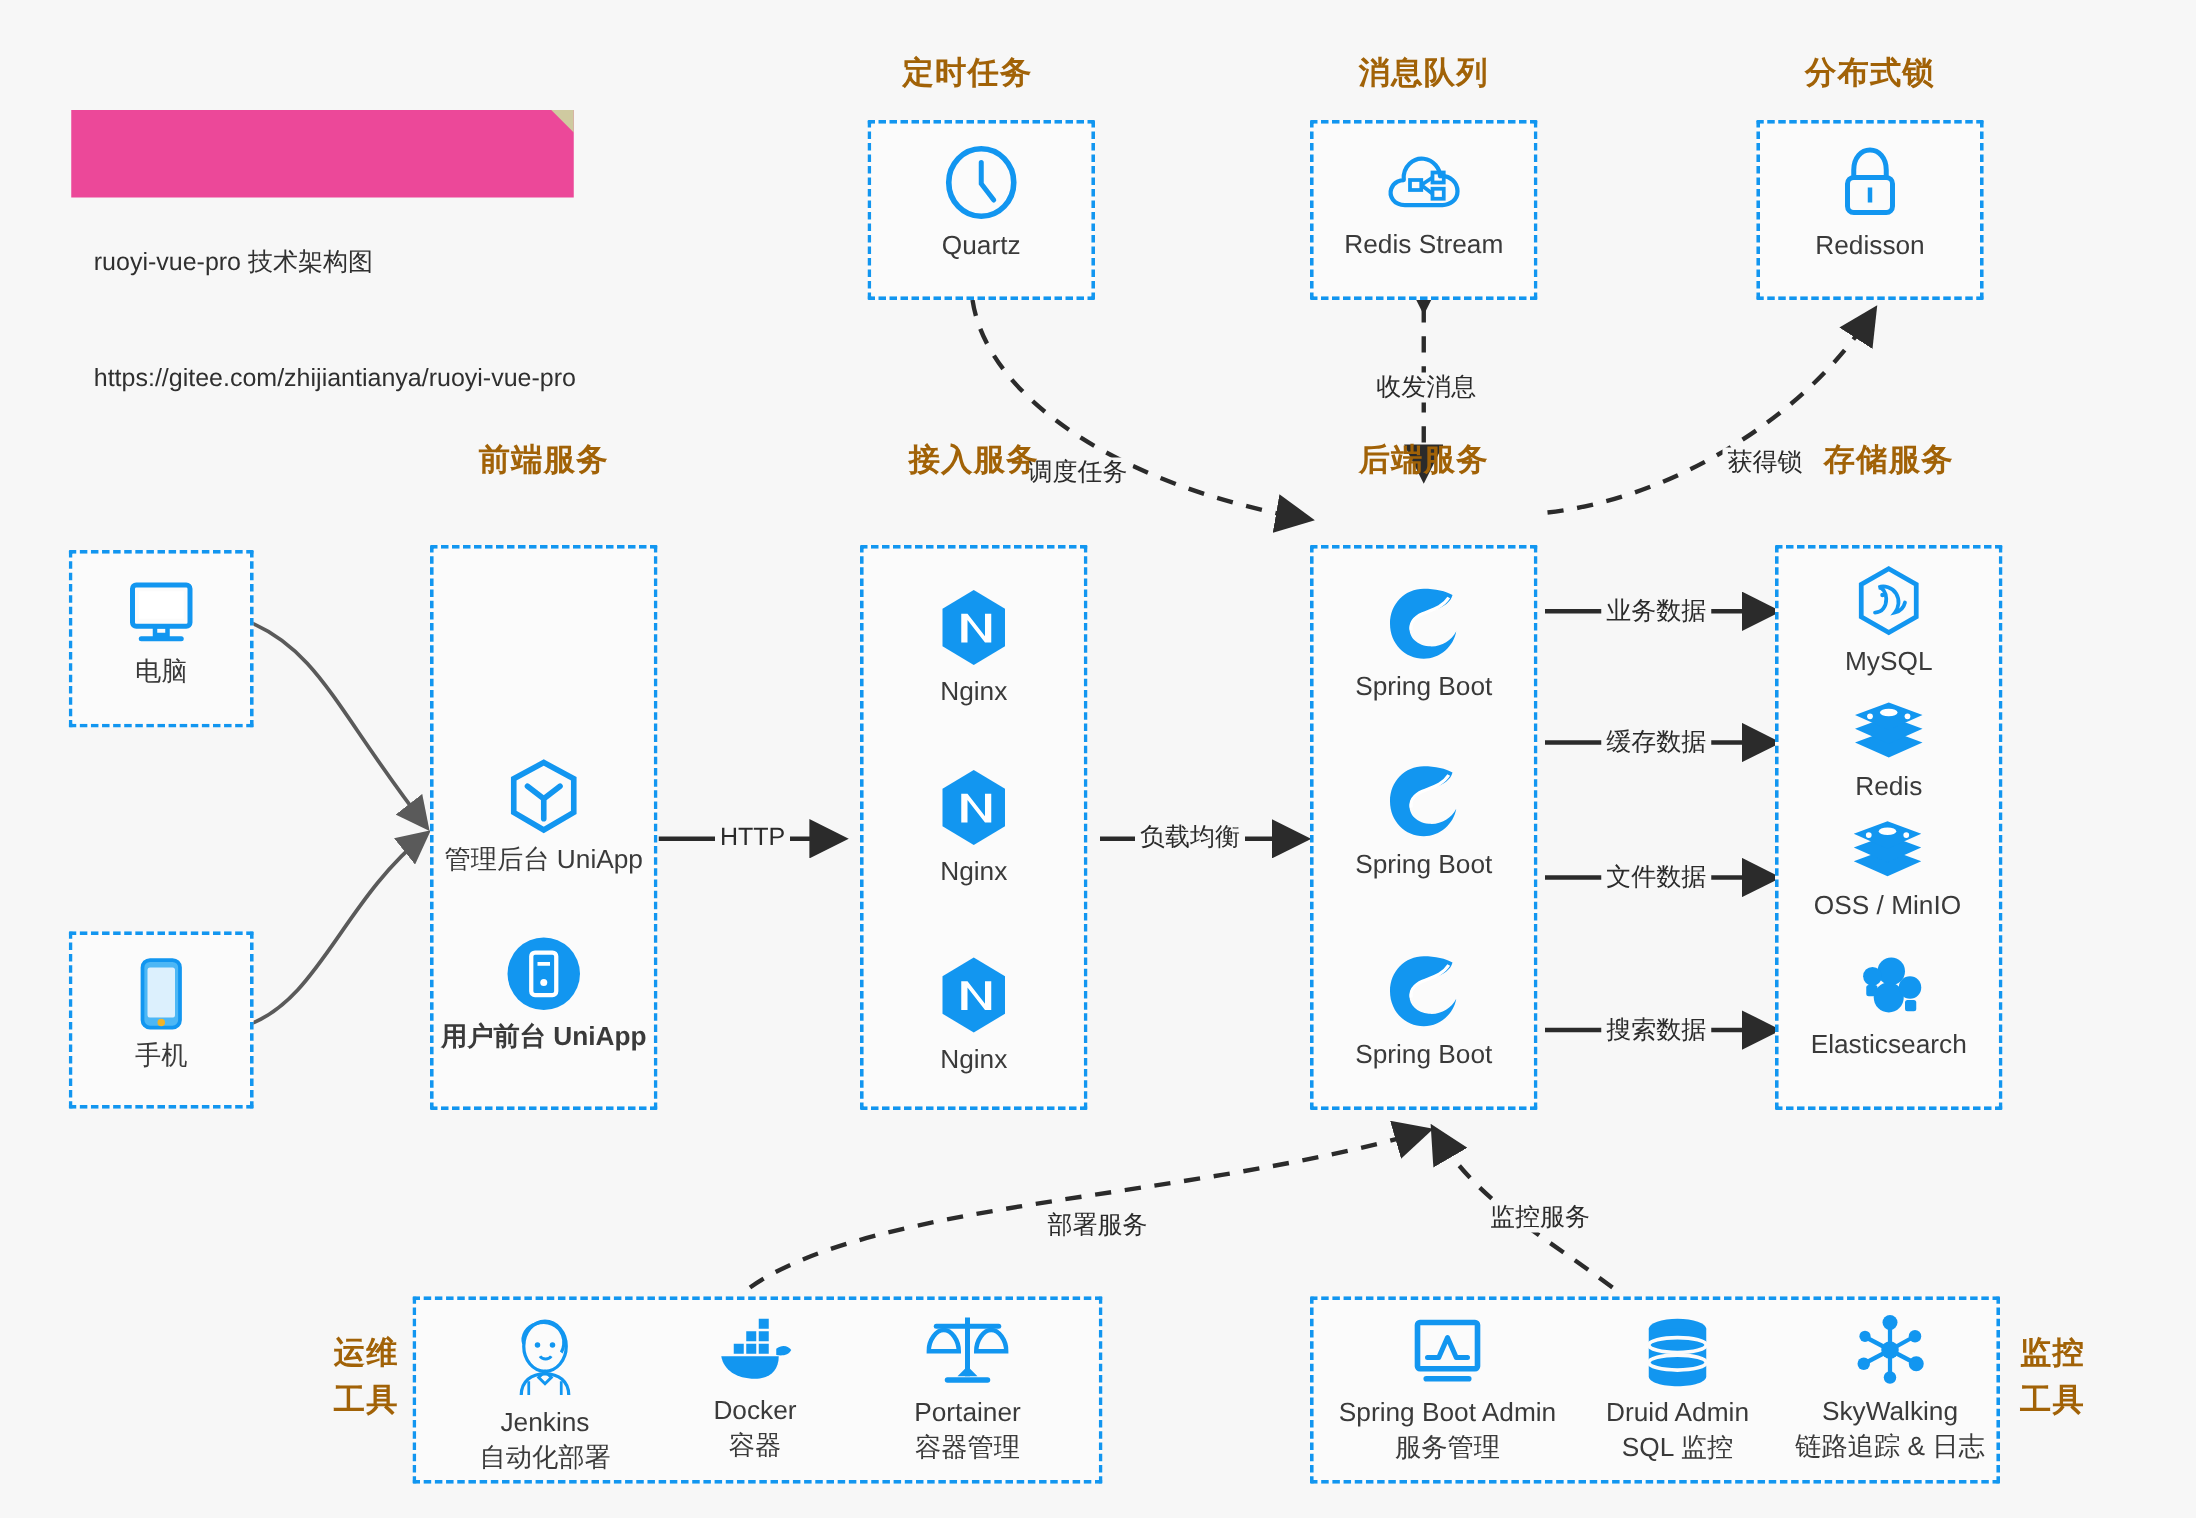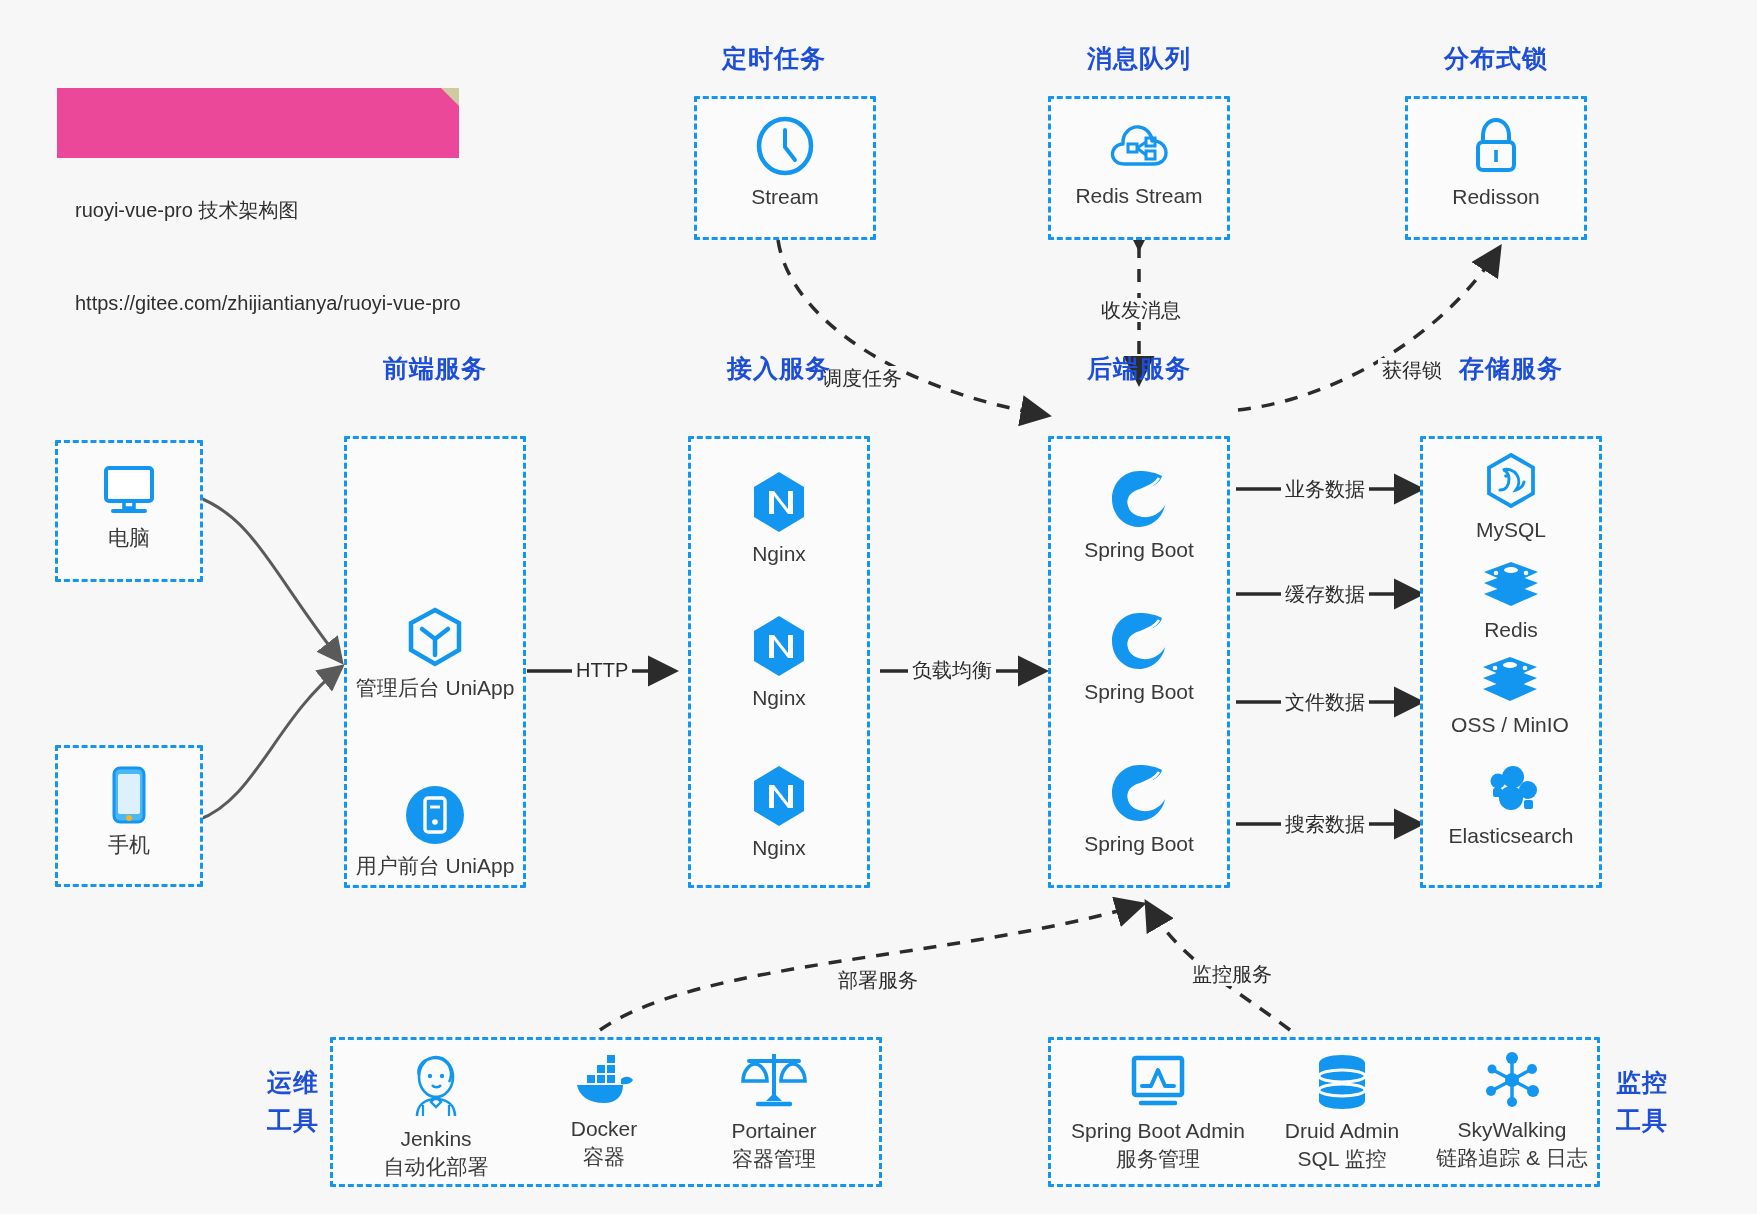--- a/index.html
+++ b/index.html
@@ -15,21 +15,21 @@
   .dbox {
     position: absolute;
     border: 3px dashed #1296f0;
     background: #fbfbfb;
     border-radius: 1px;
   }
 
   
   .sect-title {
     position: absolute;
-    color: #1d4ed8;
+    color: #a16207;
     font-weight: bold;
     font-size: 25px;
     letter-spacing: 1px;
     white-space: pre;
     text-align: center;
     line-height: 32px;
   }
 
   
   .node {
@@ -129,21 +129,21 @@
     <path d="M1290,1030 C1230,985 1180,960 1148,905" fill="none" stroke="#2b2b2b" stroke-width="3.5" stroke-dasharray="13,11" marker-end="url(#ah)"></path>
   </svg>
 
   <div class="sect-title" style="left:694px; top:42px; width:160px;">定时任务</div>
   <div class="dbox" style="left:694px; top:96px; width:182px; height:144px;"></div>
   <div class="node" style="left:694px; top:115px; width:182px;">
     <svg width="62" height="62" viewBox="0 0 62 62">
       <ellipse cx="31" cy="31" rx="26" ry="27" fill="none" stroke="#1296f0" stroke-width="4.5"></ellipse>
       <path d="M31 15 L31 32 L41 45" fill="none" stroke="#1296f0" stroke-width="4" stroke-linecap="round"></path>
     </svg>
-    <span class="cap">Stream</span>
+    <span class="cap">Quartz</span>
   </div>
 
   <div class="sect-title" style="left:1048px; top:42px; width:182px;">消息队列</div>
   <div class="dbox" style="left:1048px; top:96px; width:182px; height:144px;"></div>
   <div class="node" style="left:1048px; top:118px; width:182px;">
     <svg width="62" height="58" viewBox="0 0 62 58">
       <path d="M16 46 C7 46 3 39 5 33 C7 27 13 26 15 26 C14 15 23 8 31 9 C39 10 44 17 44 23
                C52 22 58 28 58 35 C58 42 52 46 46 46 Z" fill="none" stroke="#1296f0" stroke-width="3.4" stroke-linejoin="round"></path>
       <rect x="20" y="26" width="9" height="8" fill="none" stroke="#1296f0" stroke-width="3"></rect>
       <rect x="38" y="20" width="9" height="8" fill="none" stroke="#1296f0" stroke-width="3"></rect>
@@ -194,21 +194,21 @@
 
 
   <div class="node" style="left:344px; top:606px; width:182px;">
     <svg width="60" height="62" viewBox="0 0 60 62">
       <path d="M30 4 L54 17 L54 44 L30 58 L6 44 L6 17 Z" fill="none" stroke="#1296f0" stroke-width="4.5"></path>
       <path d="M30 33 L30 49 M30 33 L17 23 M30 33 L43 23" fill="none" stroke="#1296f0" stroke-width="4.5" stroke-linecap="round"></path>
     </svg>
     <span class="cap">管理后台 UniApp</span>
   </div>
 
-  <div class="node" style="left:344px; top:784px; width:182px;">
+  <div class="node" style="left:344px; top:748px; width:182px;font-weight:bold;">
     <svg width="62" height="62" viewBox="0 0 62 62">
       <circle cx="31" cy="31" r="29" fill="#1296f0"></circle>
       <rect x="21" y="14" width="20" height="34" rx="3" fill="none" stroke="#ffffff" stroke-width="3.4"></rect>
       <line x1="26" y1="23" x2="36" y2="23" stroke="#ffffff" stroke-width="3"></line>
       <circle cx="31" cy="38" r="2.8" fill="#ffffff"></circle>
     </svg>
     <span class="cap">用户前台 UniApp</span>
   </div>
 
   <div class="elabel" style="left:572px; top:658px;">HTTP</div>

